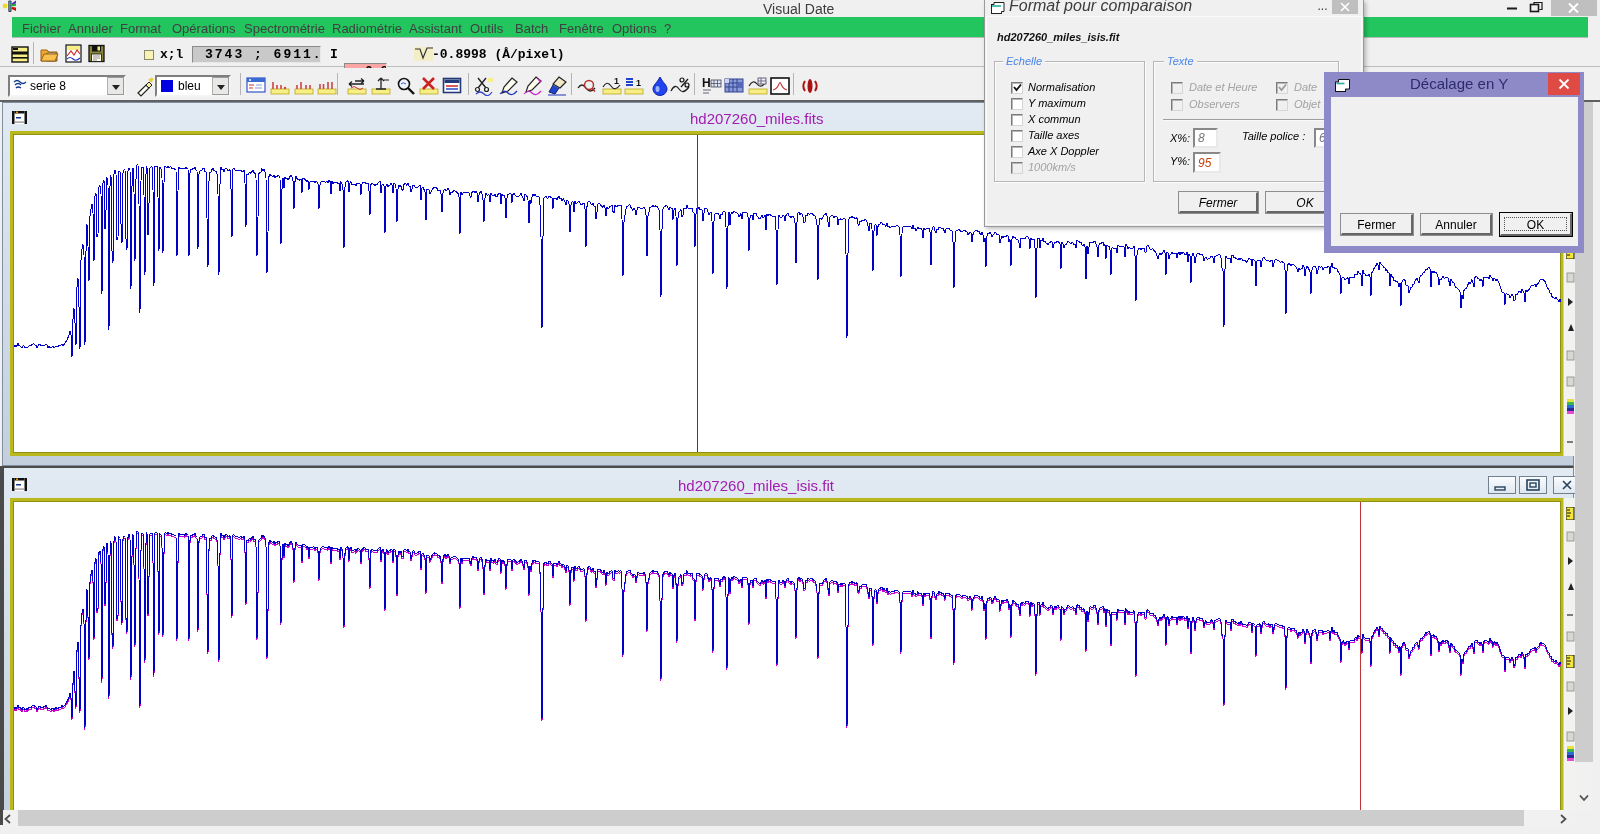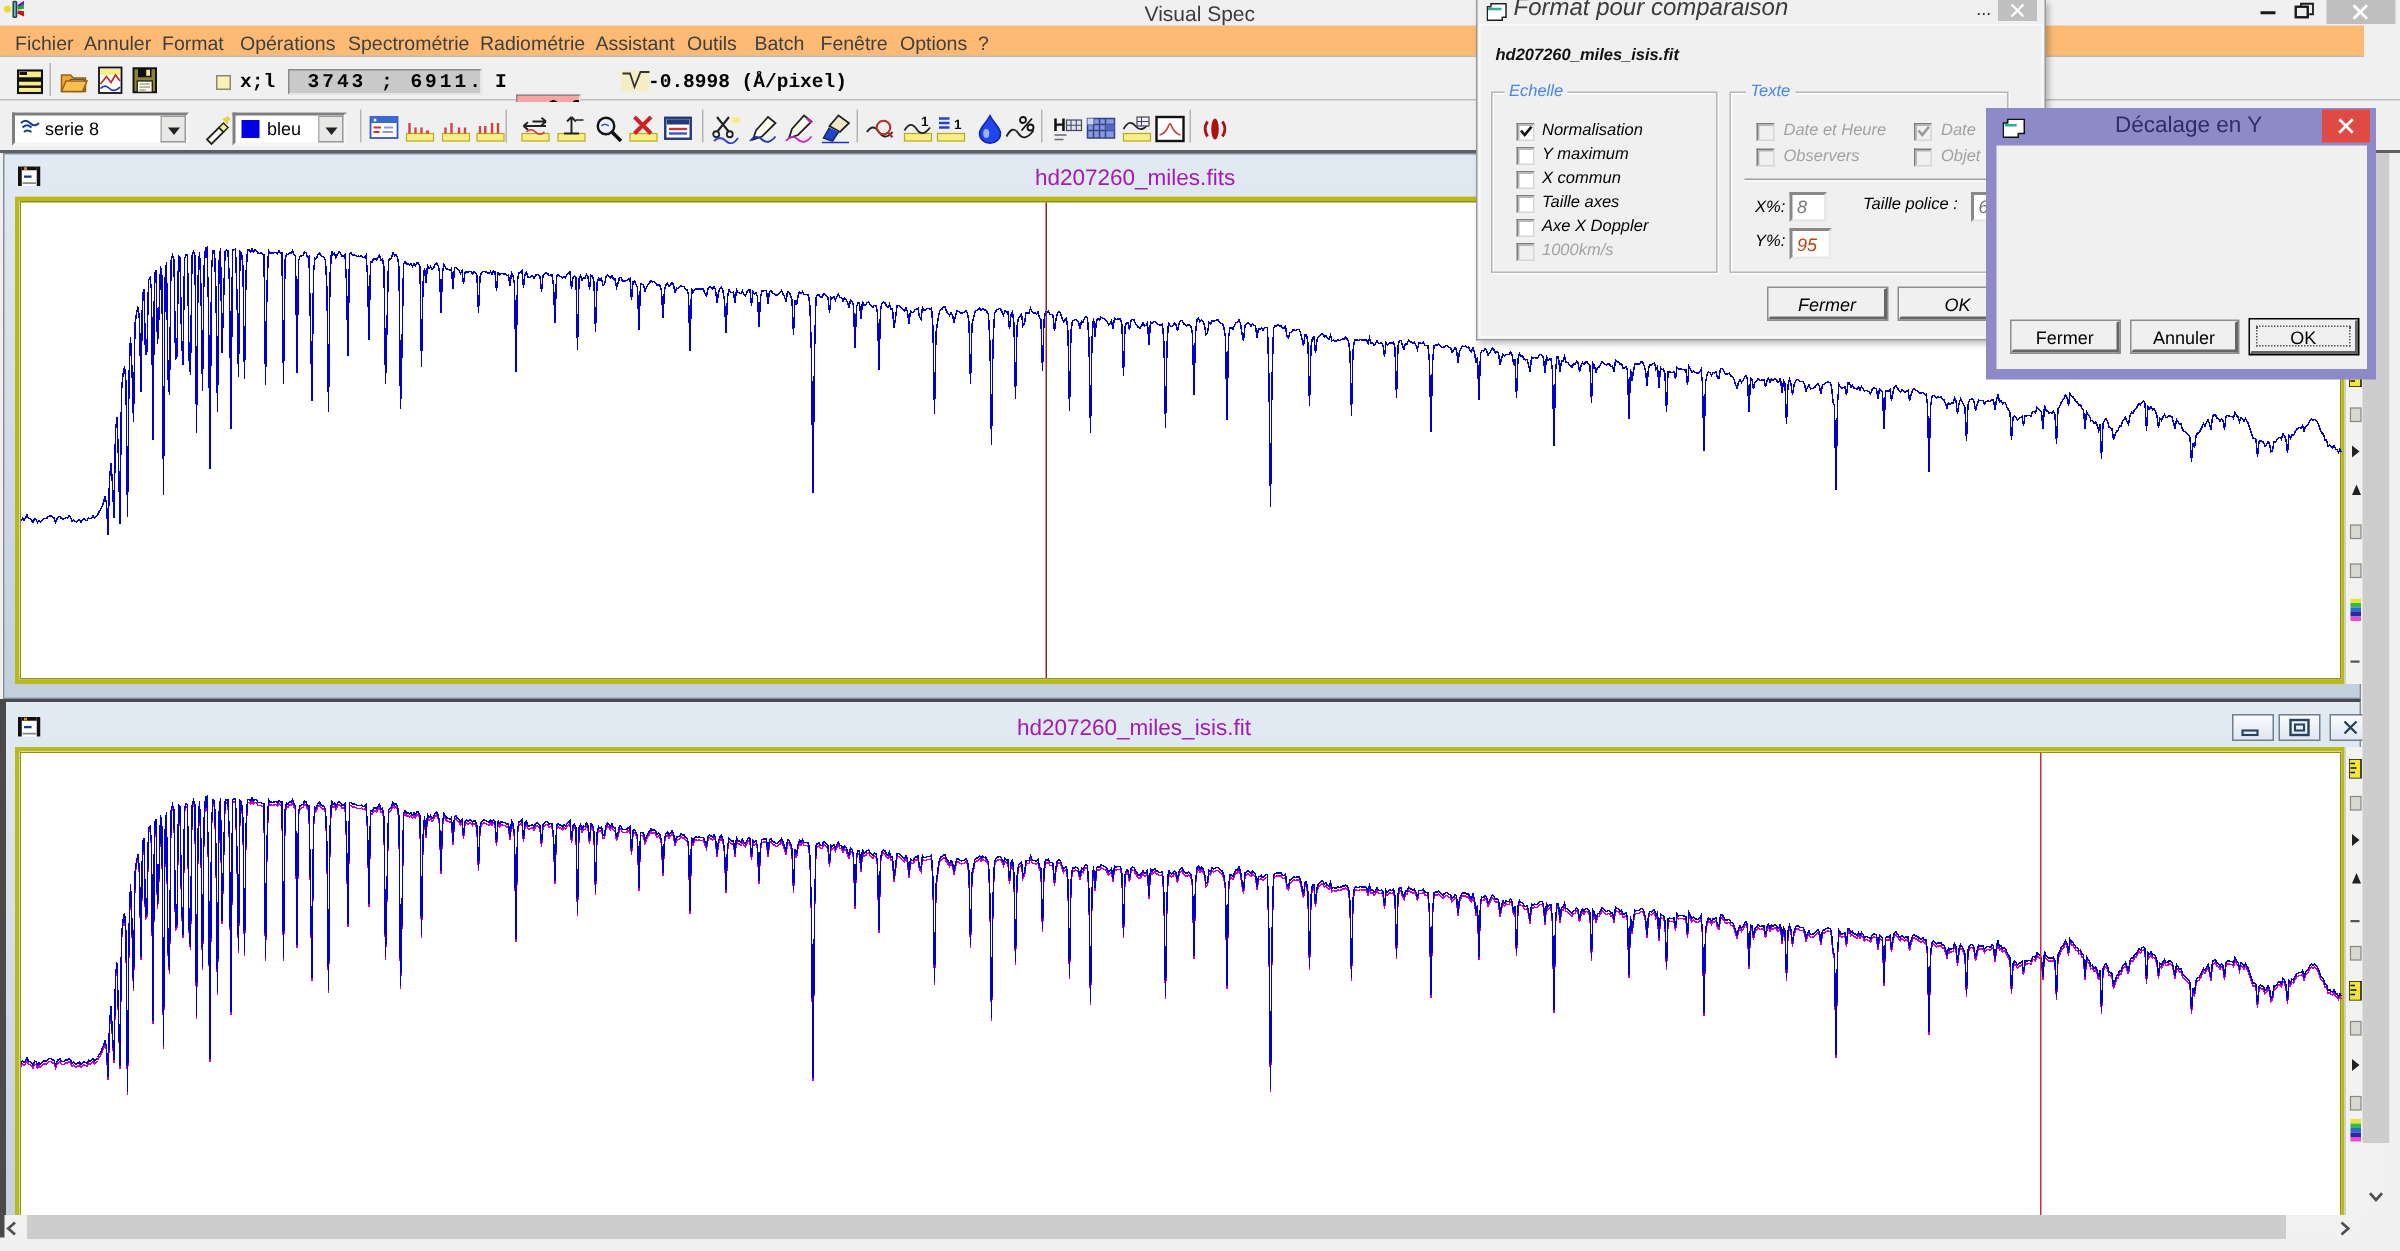--- a/index.html
+++ b/index.html
@@ -3,21 +3,21 @@
 <meta charset="utf-8">
 <style>
   * { margin:0; padding:0; box-sizing:border-box; }
   html,body { width:1600px; height:834px; overflow:hidden; }
   body { font-family:"Liberation Sans", sans-serif; background:#f0f0f0; position:relative; }
   .abs { position:absolute; }
   .mono { font-family:"Liberation Mono", monospace; }
   
   #titlebar { left:0; top:0; width:1600px; height:17px; background:#f0f0f0; }
   #title-text { left:763px; top:1px; font-size:14px; color:#3c3c3c; }
-  #menubar { left:0; top:17px; width:1576px; height:21px; background:#fdba74; border-bottom:1px solid #b9b9b9; }
+  #menubar { left:12px; top:17px; width:1576px; height:21px; background:#22c55e; border-bottom:1px solid #b9b9b9; }
   .mi { position:absolute; top:4px; font-size:13px; color:#404040; }
   #toolbar1 { left:0; top:39px; width:1600px; height:28px; background:#f0f0f0; border-bottom:1px solid #bdbdbd; }
   #toolbar2 { left:0; top:68px; width:1600px; height:32px; background:#f0f0f0; }
   .tsep { position:absolute; top:3px; width:1px; height:22px; background:#b5b5b5; }
   .tsep2 { position:absolute; top:5px; width:1px; height:22px; background:#b5b5b5; }
   #mditop { left:0; top:100px; width:1600px; height:2px; background:#606060; }
   .field { position:absolute; white-space:nowrap; overflow:hidden; font-family:"Liberation Mono", monospace; font-weight:bold; font-size:13px; color:#000;
            border-top:1px solid #8a8a8a; border-left:1px solid #8a8a8a; border-bottom:1px solid #e8e8e8; border-right:1px solid #e8e8e8; }
   .combo { position:absolute; height:22px; background:#fff; border-top:2px solid #7f7f7f; border-left:2px solid #7f7f7f; border-bottom:2px solid #f4f4f4; border-right:2px solid #f4f4f4; font-size:12px; color:#000; }
   .combo .arrowbtn { position:absolute; right:0; top:0; width:17px; height:18px; background:#e8e8e6; border:1px solid #9a9a9a; border-left:1px solid #b0b0b0; text-align:center; }
@@ -52,21 +52,21 @@
 
 <div id="titlebar" class="abs"></div>
 <svg class="abs" style="left:2px;top:0" width="15" height="14" viewBox="0 0 15 14">
   <circle cx="3" cy="6" r="2.4" fill="#e8dc30"></circle>
   <path d="M9.5 3.5 L14 0.5 L14 3 L10.5 5.5 Z" fill="#5522cc"></path>
   <path d="M9.5 4.5 L14 3.2 L14 5.8 L10 6.5 Z" fill="#22aa33"></path>
   <path d="M10 7 L14 7.5 L14 11 L9.5 9 Z" fill="#cc1111"></path>
   <rect x="6.3" y="0.5" width="3.2" height="11.5" rx="1" fill="#333a4a"></rect>
   <rect x="7.3" y="1.5" width="1.2" height="9.5" fill="#4fc2b0"></rect>
 </svg>
-<div id="title-text" class="abs">Visual Spec</div>
+<div id="title-text" class="abs">Visual Date</div>
 <svg class="abs" style="left:1504px;top:0" width="96" height="16" viewBox="0 0 96 16">
   <rect x="47" y="0" width="46" height="16" fill="#bfbfbf"></rect>
   <rect x="3" y="7.5" width="10" height="2" fill="#1a1a1a"></rect>
   <rect x="26.5" y="4.5" width="8" height="7" fill="none" stroke="#1a1a1a" stroke-width="1.6"></rect>
   <path d="M30 4.5 v-2 h8 v7 h-2.5" fill="none" stroke="#1a1a1a" stroke-width="1.2"></path>
   <path d="M65 3.5 L74 12.5 M74 3.5 L65 12.5" stroke="#ffffff" stroke-width="1.8"></path>
 </svg>
 
 <div id="menubar" class="abs">
   <span class="mi" style="left:10px">Fichier</span>

